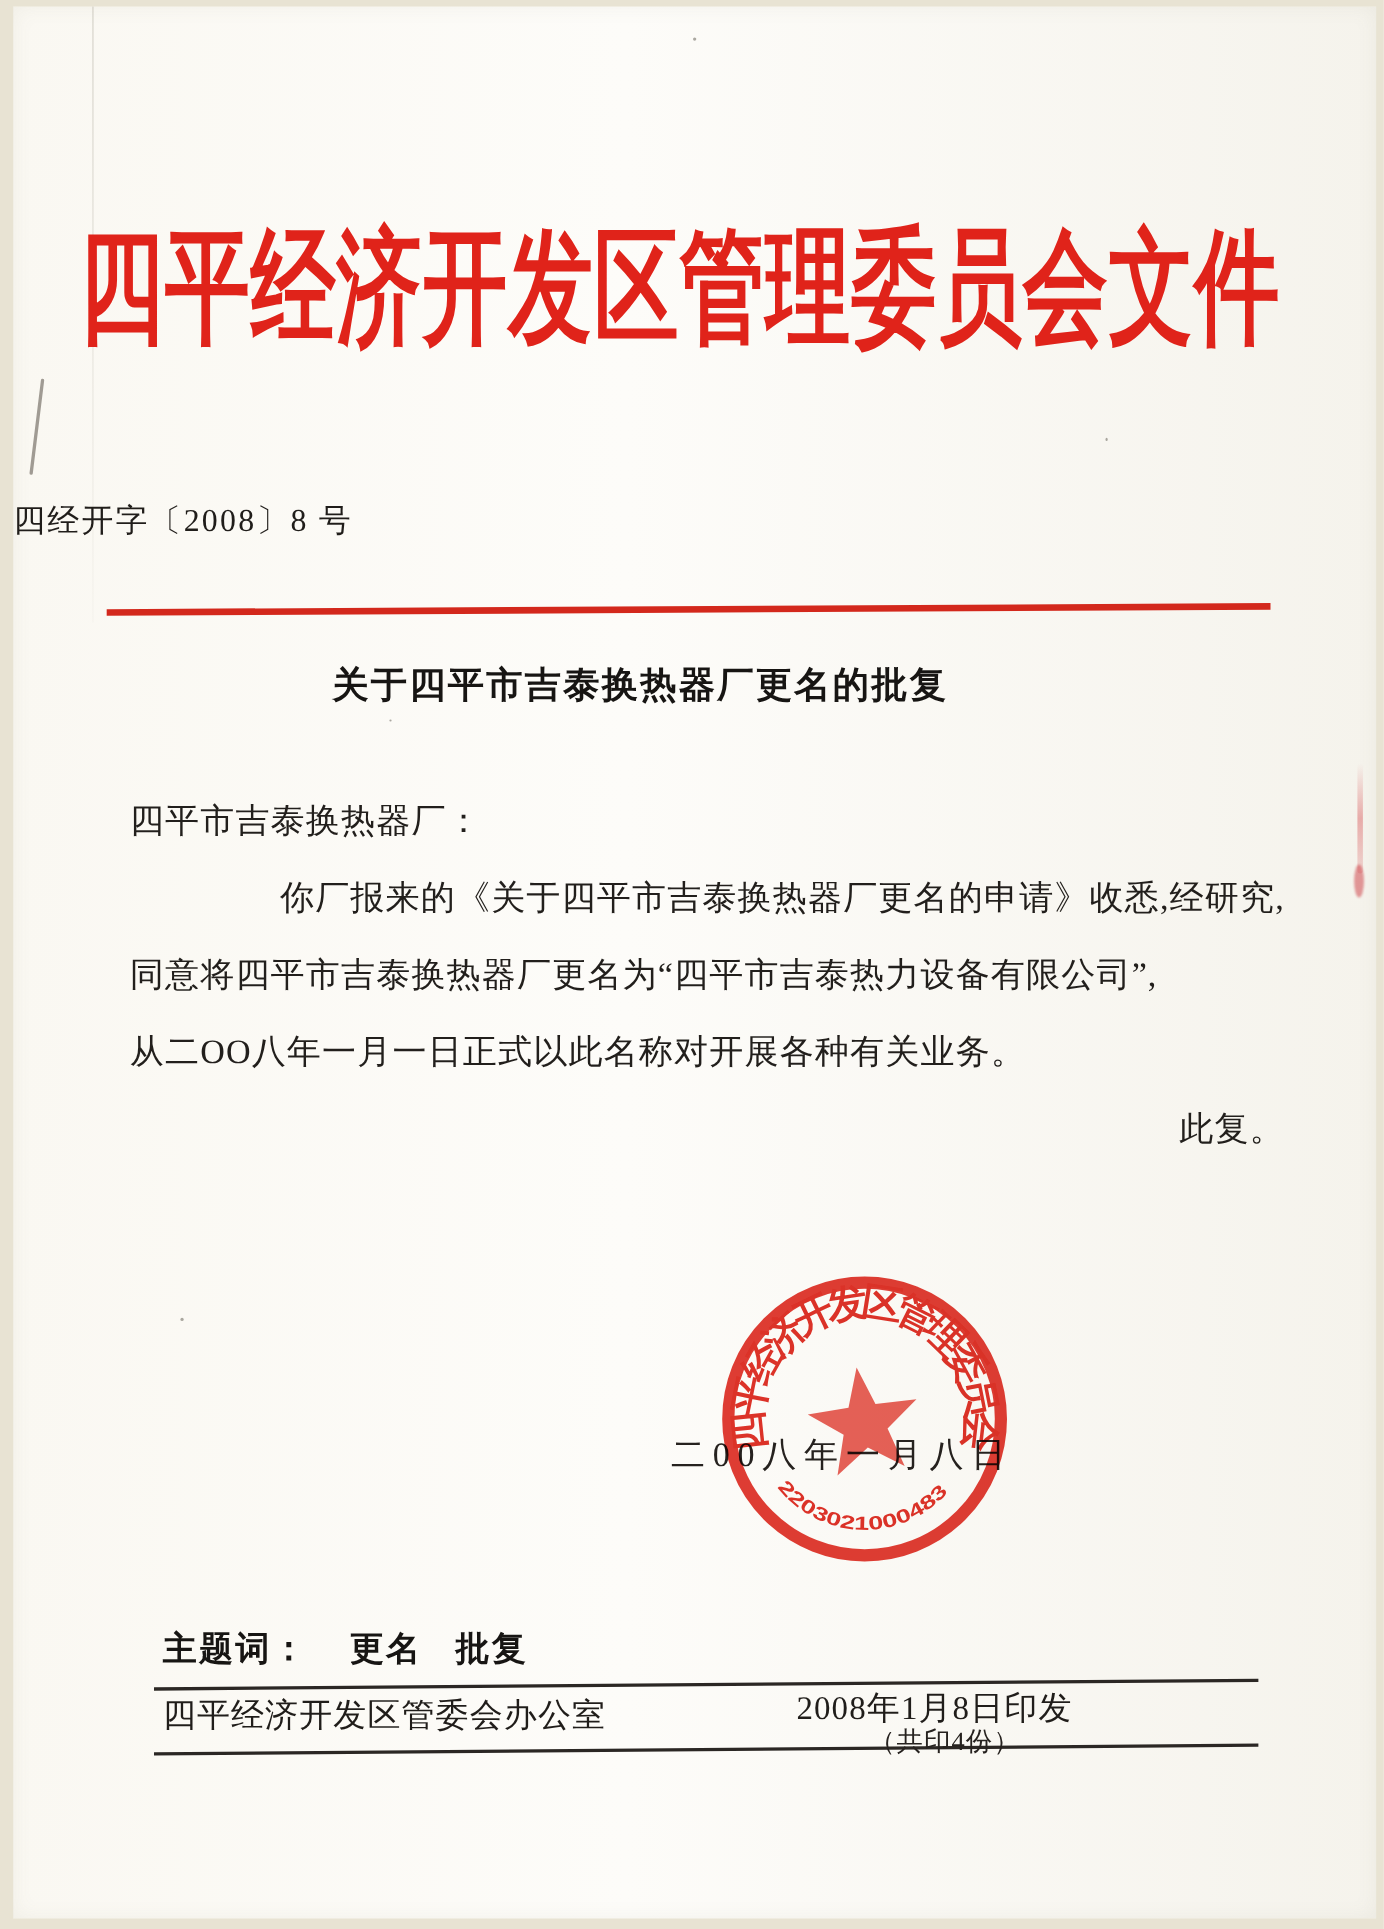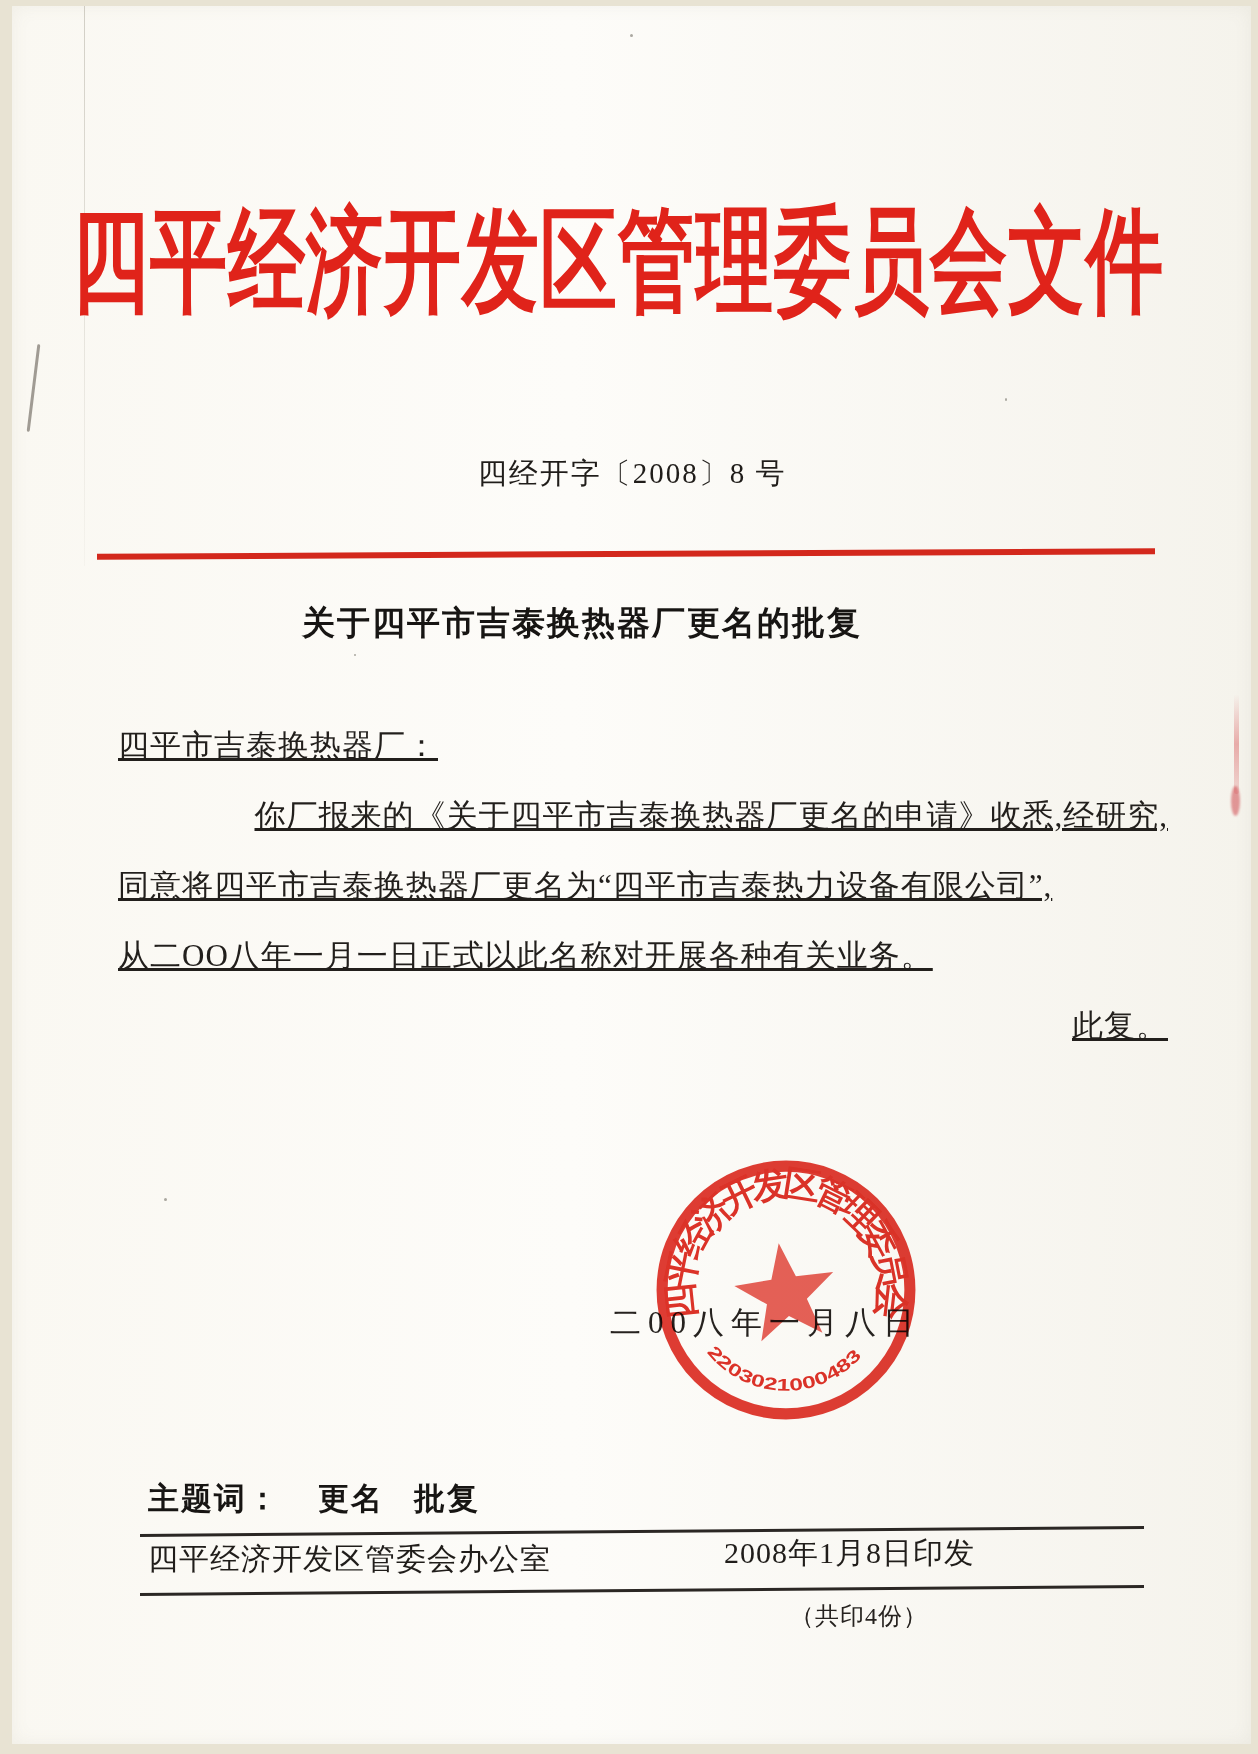--- a/index.html
+++ b/index.html
@@ -28,35 +28,35 @@
 
   
   .header-title{
     position:absolute;left:60px;top:190px;width:1000px;height:132px;
     font-size:77px;line-height:88px;font-weight:bold;text-align:center;
     color:#e0231a;letter-spacing:1px;
     transform:scaleY(1.48);transform-origin:50% 0;
     font-family:"Liberation Serif","DejaVu Serif",serif;white-space:nowrap;
   }
   .doc-number{
-    position:absolute;left:0;top:448px;width:1240px;text-align:center;
+    position:absolute;left:0;top:448px;width:1240px;
     font-size:29px;color:#201d1a;letter-spacing:2px;
   }
   .rule-red{
     position:absolute;left:85px;top:545px;width:1058px;height:6px;
     background:#d3281c;transform:rotate(-0.3deg);
   }
   .subject-title{
     position:absolute;left:0;top:595px;width:1140px;text-align:center;
     font-size:33px;font-weight:bold;color:#171513;letter-spacing:2px;
     font-family:Liberation Mono, monospace;
   }
   
   .body-text{position:absolute;left:106px;top:705px;width:1050px;
-    font-size:31px;color:#221f1c;letter-spacing:1px;text-decoration:underline;}
+    font-size:31px;color:#221f1c;letter-spacing:1px;}
   .body-text .line{height:70px;line-height:70px;white-space:nowrap;}
   .indent{padding-left:64px;text-align:right;}
 
   
   .date-line{
     position:absolute;left:598px;top:1296px;font-size:31px;color:#26221f;
     letter-spacing:7px;white-space:nowrap;z-index:1;
   }
   .seal{position:absolute;left:638px;top:1148px;width:272px;height:272px;z-index:2;
     mix-blend-mode:multiply;opacity:.93;}
@@ -66,21 +66,21 @@
     position:absolute;left:136px;top:1472px;font-size:31px;font-weight:bold;color:#171513;
     font-family:"Liberation Sans","DejaVu Sans",sans-serif;letter-spacing:2px;white-space:nowrap;
   }
   .keywords .term1{margin-left:38px;}
   .keywords .term2{margin-left:30px;}
   .rule-black{position:absolute;height:3px;background:#2b2724;transform:rotate(-0.45deg);}
   .rule-black.r1{left:128px;top:1524px;width:1004px;}
   .rule-black.r2{left:128px;top:1583px;width:1004px;}
   .office{position:absolute;left:136px;top:1533px;font-size:30px;color:#201d1a;letter-spacing:1px;white-space:nowrap;}
   .print-date{position:absolute;left:712px;top:1527px;font-size:30px;color:#201d1a;letter-spacing:1px;white-space:nowrap;}
-  .copies{position:absolute;left:778px;top:1594px;font-size:24px;color:#26221f;letter-spacing:1px;white-space:nowrap;}
+  .copies{position:absolute;left:778px;top:1561px;font-size:24px;color:#26221f;letter-spacing:1px;white-space:nowrap;}
 </style>
 </head>
 <body>
 
 <div class="page">
 
   <div class="fold-line"></div>
   <div class="mark-squiggle"></div>
   <div class="speck" style="left:618px;top:28px;width:3px;height:3px;"></div>
   <div class="speck" style="left:993px;top:392px;width:2px;height:3px;"></div>

